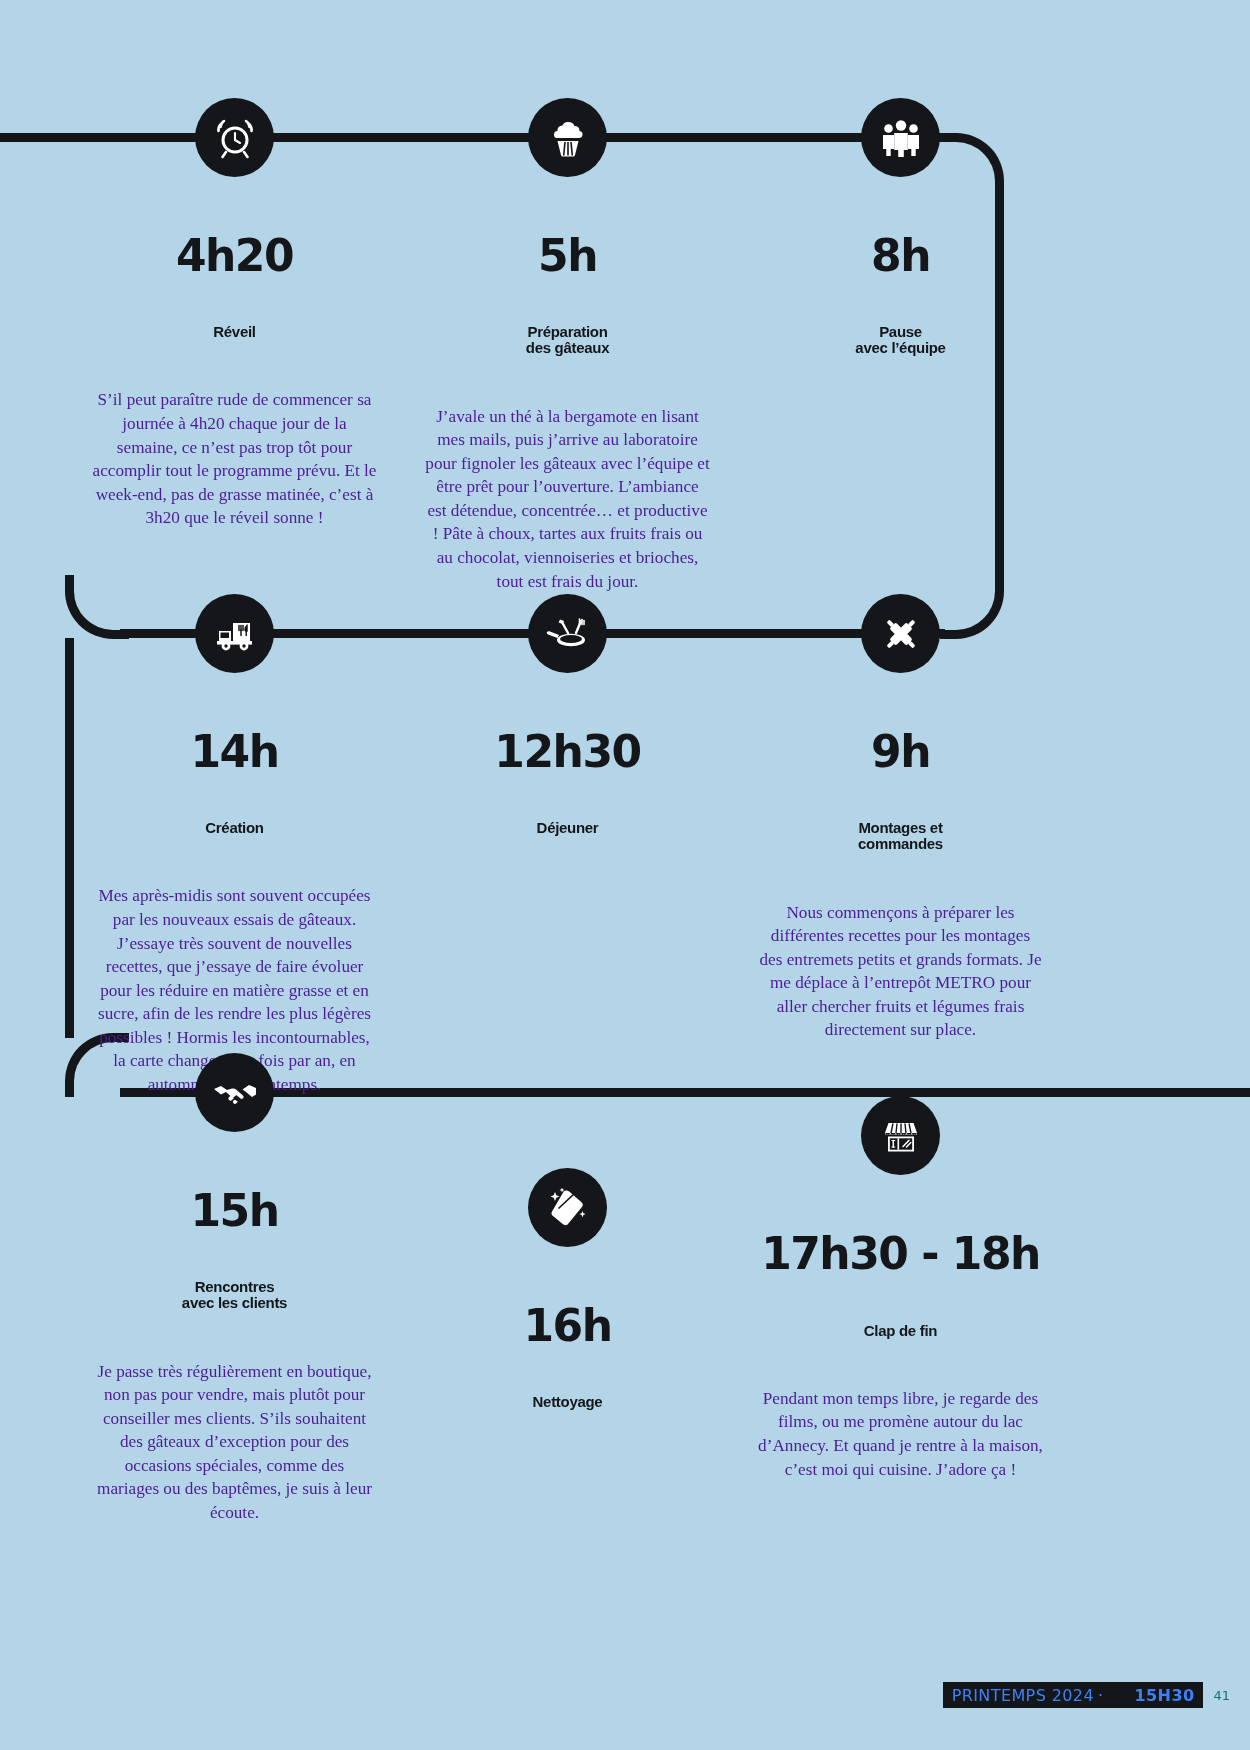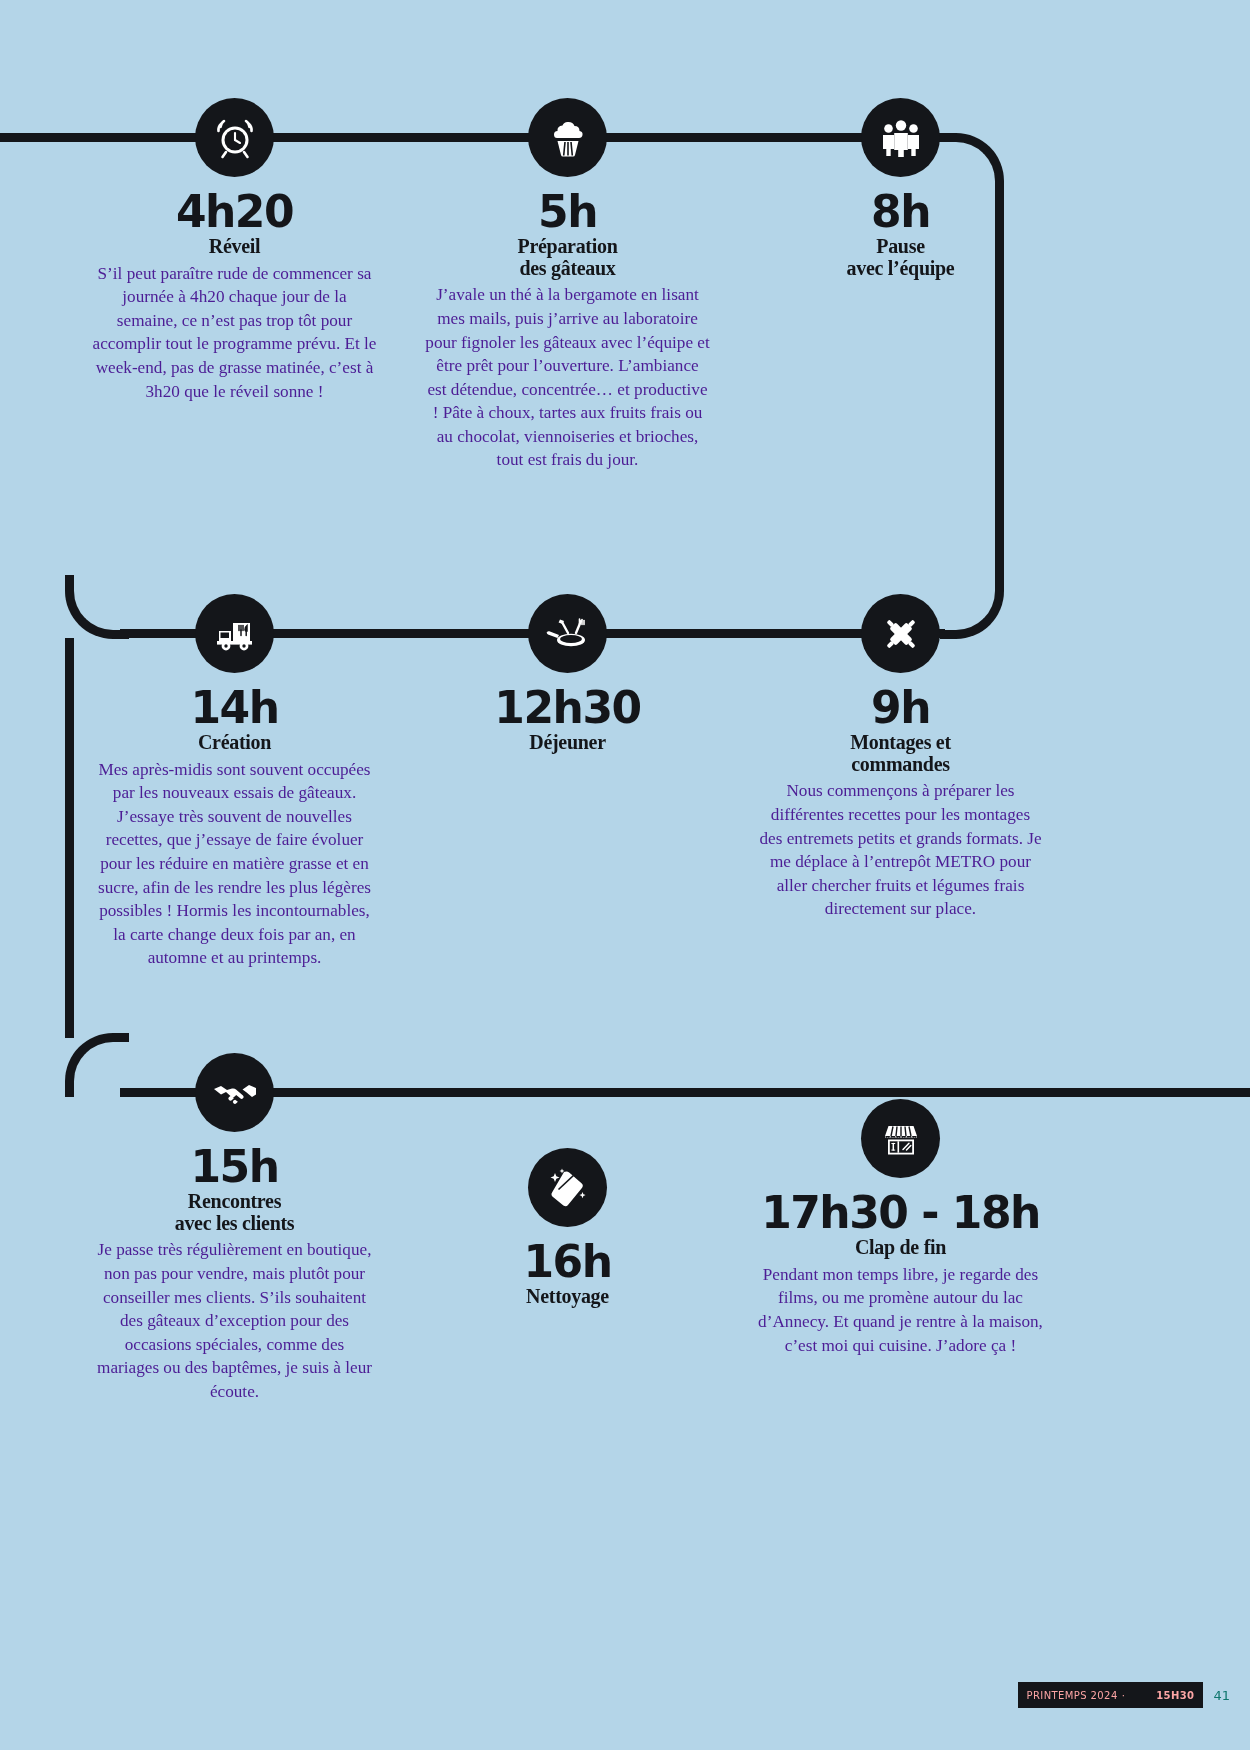--- a/index.html
+++ b/index.html
@@ -69,20 +69,21 @@
   .row-1 { top: 98px; }
   .row-2 { top: 594px; }
   .row-3 { top: 1053px; align-items: center; }
 
   .card {
     width: 333px;
     display: flex;
     flex-direction: column;
     align-items: center;
     position: relative;
+    gap: 44px;
   }
   .card-1 { margin-left: 68px; }
   .card-2 { }
   .card-3 { }
 
   .badge {
     width: 79px; height: 79px;
     border-radius: 50%;
     background: #14161a;
     display: flex;
@@ -98,23 +99,23 @@
     font-weight: 700;
     font-size: 44px;
     letter-spacing: -1.5px;
     color: #14161a;
     margin-top: 12px;
     line-height: 1.05;
     white-space: nowrap;
   }
 
   .subtitle {
-    font-family: Liberation Serif, serif;
+    font-family: Liberation Sans, sans-serif;
     font-weight: 700;
-    font-size: 20px;
+    font-size: 15px;
     color: #14161a;
     line-height: 1.08;
     text-align: center;
     margin-top: 1px;
     letter-spacing: -0.3px;
   }
 
   .body-text {
     font-family: "Liberation Serif", serif;
     font-size: 17.2px;
@@ -129,23 +130,23 @@
   .footer {
     position: absolute;
     right: 20px;
     bottom: 42px;
     display: flex;
     align-items: stretch;
     height: 26px;
   }
   .footer-tag {
     background: #14161a;
-    color: #fca5a5;
+    color: #3b82f6;
     font-family: "DejaVu Sans", sans-serif;
-    font-size: 10px;
+    font-size: 16px;
     letter-spacing: 0.4px;
     display: flex;
     align-items: center;
     padding: 0 9px;
   }
   .footer-tag .bold { font-weight: 700; margin-left: 27px; }
   .footer-page {
     color: #0f766e;
     font-family: "DejaVu Sans", sans-serif;
     font-size: 13px;

